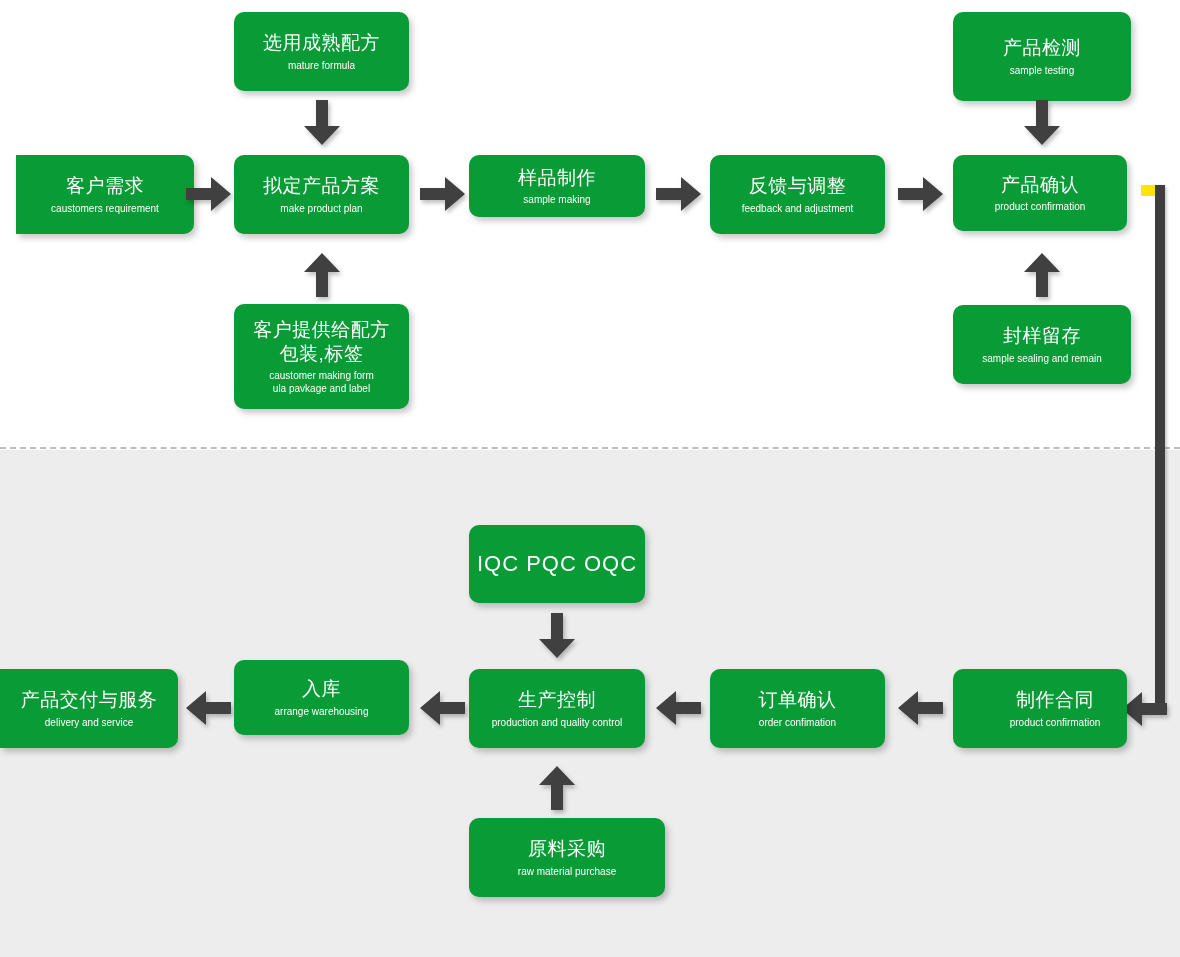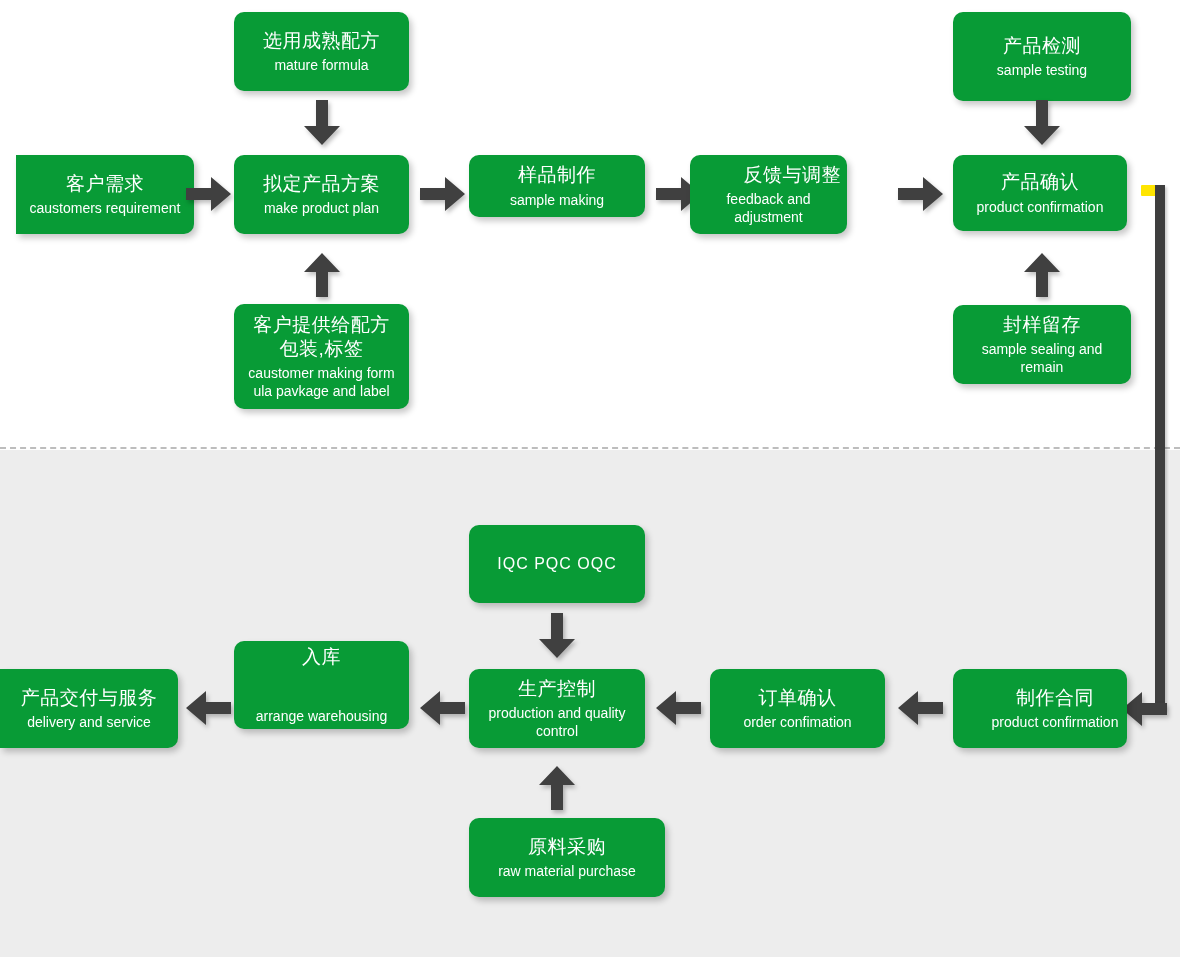--- a/index.html
+++ b/index.html
@@ -60,28 +60,28 @@
     padding: 4px 6px;
   }
   .node .cn {
     font-size: 19px;
     font-weight: 400;
     line-height: 1.28;
     letter-spacing: 0.5px;
     white-space: pre-line;
   }
   .node .en {
-    font-size: 14px;
+    font-size: 10px;
     font-weight: 400;
     line-height: 1.3;
     margin-top: 3px;
     white-space: pre-line;
   }
   .node.single .cn {
-    font-size: 16px;
+    font-size: 22px;
     letter-spacing: 1px;
   }
 
   
   .node.clip-left {
     border-top-left-radius: 0;
     border-bottom-left-radius: 0;
   }
 
   
@@ -160,21 +160,21 @@
     <div class="cn">样品制作</div>
     <div class="en">sample making</div>
   </div>
 
   <div class="arrow" style="left:656px; top:177px; width:46px; height:36px;">
     <svg width="46" height="36" viewBox="0 0 46 36">
       <polygon points="0,11 25,11 25,0 45,17 25,34 25,23 0,23" fill="#404040"></polygon>
     </svg>
   </div>
 
-  <div class="node" style="left:690px; top:155px; width:157px; height:79px;align-items:flex-end;">
+  <div class="node" style="left:710px; top:155px; width:175px; height:79px;">
     <div class="cn">反馈与调整</div>
     <div class="en">feedback and adjustment</div>
   </div>
 
   <div class="arrow" style="left:898px; top:177px; width:46px; height:36px;">
     <svg width="46" height="36" viewBox="0 0 46 36">
       <polygon points="0,11 25,11 25,0 45,17 25,34 25,23 0,23" fill="#404040"></polygon>
     </svg>
   </div>
 
@@ -232,21 +232,21 @@
     <div class="cn">产品交付与服务</div>
     <div class="en">delivery and service</div>
   </div>
 
   <div class="arrow" style="left:186px; top:691px; width:46px; height:36px;">
     <svg width="46" height="36" viewBox="0 0 46 36">
       <polygon points="45,11 20,11 20,0 0,17 20,34 20,23 45,23" fill="#404040"></polygon>
     </svg>
   </div>
 
-  <div class="node" style="left:234px; top:641px; width:175px; height:88px;justify-content:space-between;">
+  <div class="node" style="left:234px; top:660px; width:175px; height:75px;">
     <div class="cn">入库</div>
     <div class="en">arrange warehousing</div>
   </div>
 
   <div class="arrow" style="left:420px; top:691px; width:46px; height:36px;">
     <svg width="46" height="36" viewBox="0 0 46 36">
       <polygon points="45,11 20,11 20,0 0,17 20,34 20,23 45,23" fill="#404040"></polygon>
     </svg>
   </div>
 

